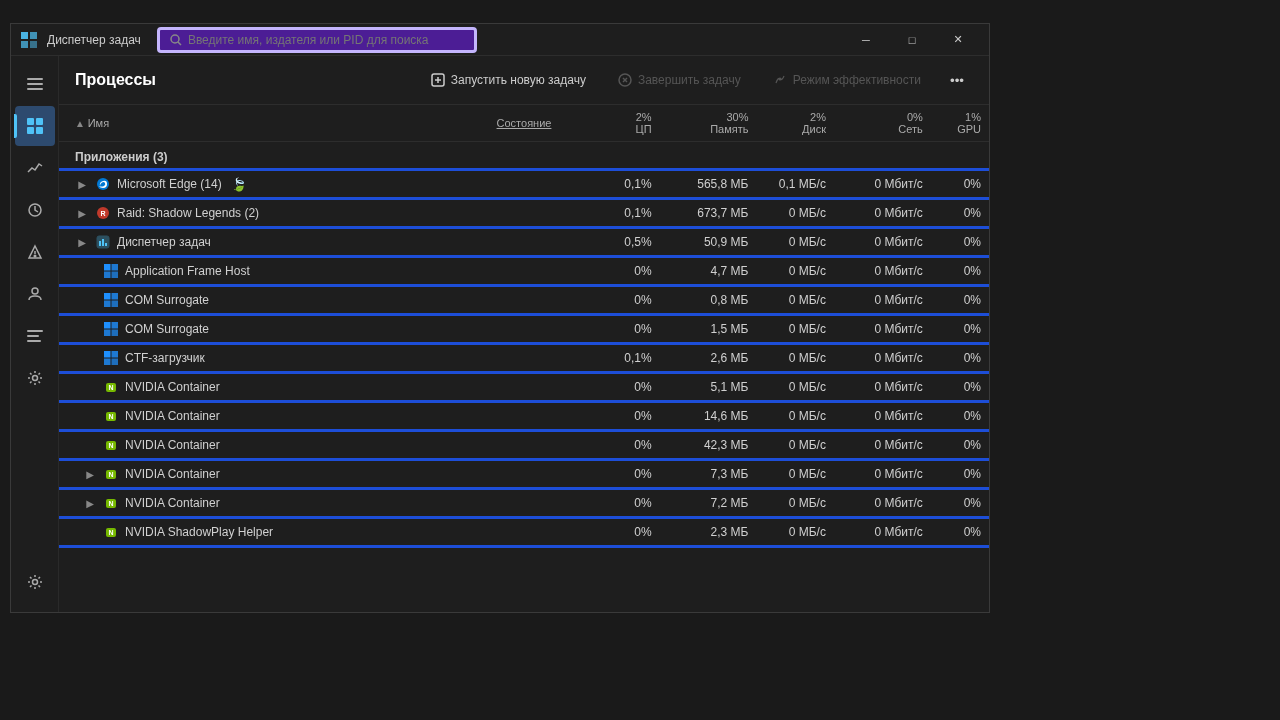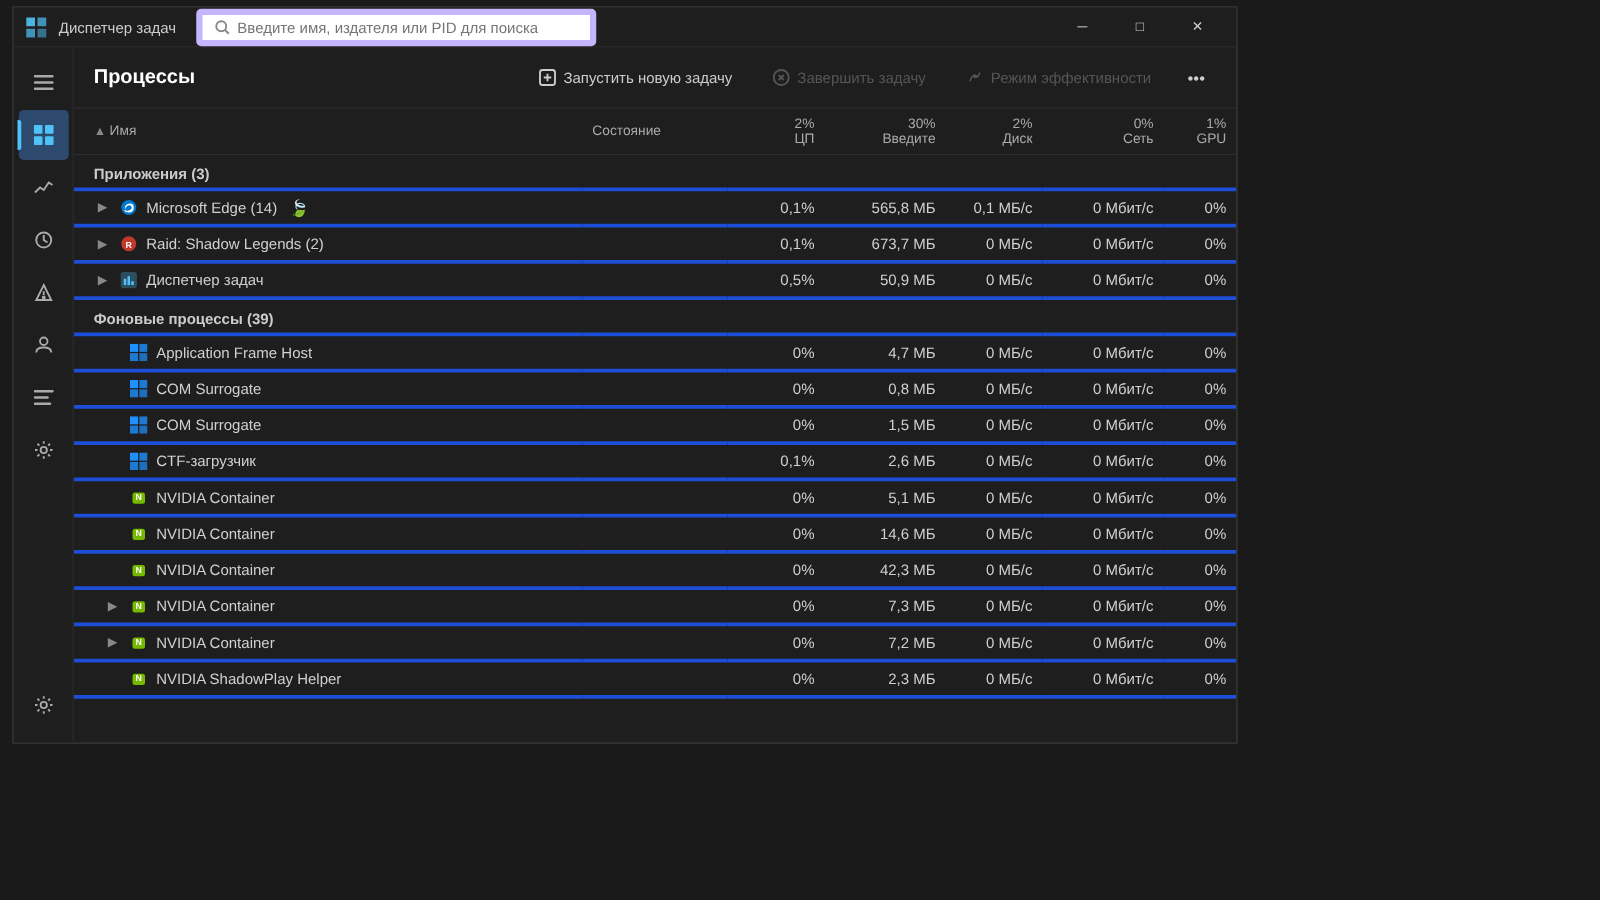--- a/index.html
+++ b/index.html
@@ -14,21 +14,21 @@
     }
     .window {
       width: 980px;
       height: 590px;
       background: #1e1e1e;
       border: 1px solid #3a3a3a;
       display: flex;
       flex-direction: column;
       position: absolute;
       left: 10px;
-      top: 5px;
+      top: 23px;
     }
     
     .titlebar {
       display: flex;
       align-items: center;
       background: #1e1e1e;
       height: 32px;
       padding: 0 8px;
       flex-shrink: 0;
       border-bottom: 1px solid #2d2d2d;
@@ -44,22 +44,22 @@
     }
     .titlebar-title {
       font-size: 12px;
       color: #cccccc;
       flex-shrink: 0;
       margin-right: 16px;
     }
     .titlebar-search {
       display: flex;
       align-items: center;
-      background: #ffffff;
-      border: 5px solid #c4b5fd;
+      background: #4c1d95;
+      border: 3px solid #c4b5fd;
       border-radius: 4px;
       padding: 3px 10px;
       flex: 1;
       max-width: 320px;
       margin-right: auto;
     }
     .titlebar-search input {
       background: transparent;
       border: none;
       outline: none;
@@ -403,33 +403,33 @@
       </div>
 
       <div class="table-container">
         <table>
           <thead>
             <tr>
               <th style="text-align:left; padding-left:16px;">
                 <span style="color:#888; font-size:10px;">▲ </span>
                 <span>Имя</span>
               </th>
-              <th style="text-align:left; color:#aaa; font-size:11px;">
+              <th style="text-align:center; color:#aaa; font-size:11px;text-decoration:underline;">
                 <span>Состояние</span>
               </th>
               <th class="col-percent">
                 <div>
                   <div>2%</div>
                   <div>ЦП</div>
                 </div>
               </th>
               <th class="col-mem">
                 <div>
                   <div>30%</div>
-                  <div>Введите</div>
+                  <div>Память</div>
                 </div>
               </th>
               <th class="col-disk">
                 <div>
                   <div>2%</div>
                   <div>Диск</div>
                 </div>
               </th>
               <th class="col-net">
                 <div>
@@ -507,23 +507,20 @@
 
       </div>
     </td>
     <td></td>
     <td>0,5%</td>
     <td>50,9 МБ</td>
     <td>0 МБ/с</td>
     <td>0 Мбит/с</td>
     <td>0%</td>
   </tr>
-              <tr class="section-header">
-                <td colspan="7">Фоновые процессы (39)</td>
-              </tr>
               <tr>
     <td style="padding-left:24px;">
       <div class="process-name">
         <span class="expand-btn" style="opacity:0">▶</span>
         <span class="process-icon">
                       <svg width="14" height="14" viewBox="0 0 14 14">
     <rect x="0" y="0" width="6.5" height="6.5" fill="#1e90ff"></rect>
     <rect x="7.5" y="0" width="6.5" height="6.5" fill="#1e90ff" opacity="0.8"></rect>
     <rect x="0" y="7.5" width="6.5" height="6.5" fill="#1e90ff" opacity="0.8"></rect>
     <rect x="7.5" y="7.5" width="6.5" height="6.5" fill="#1e90ff" opacity="0.7"></rect>

